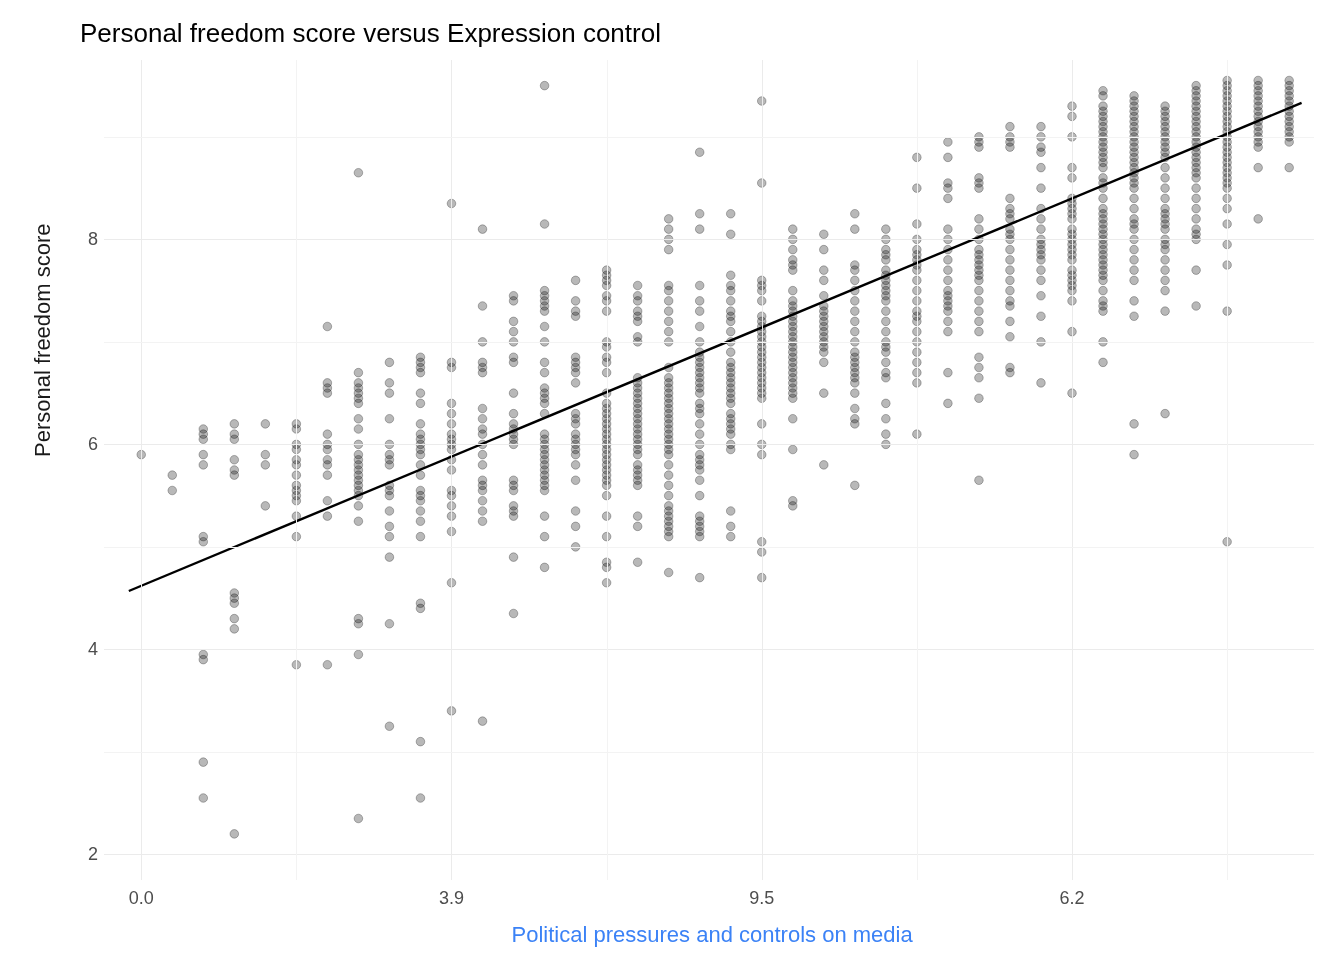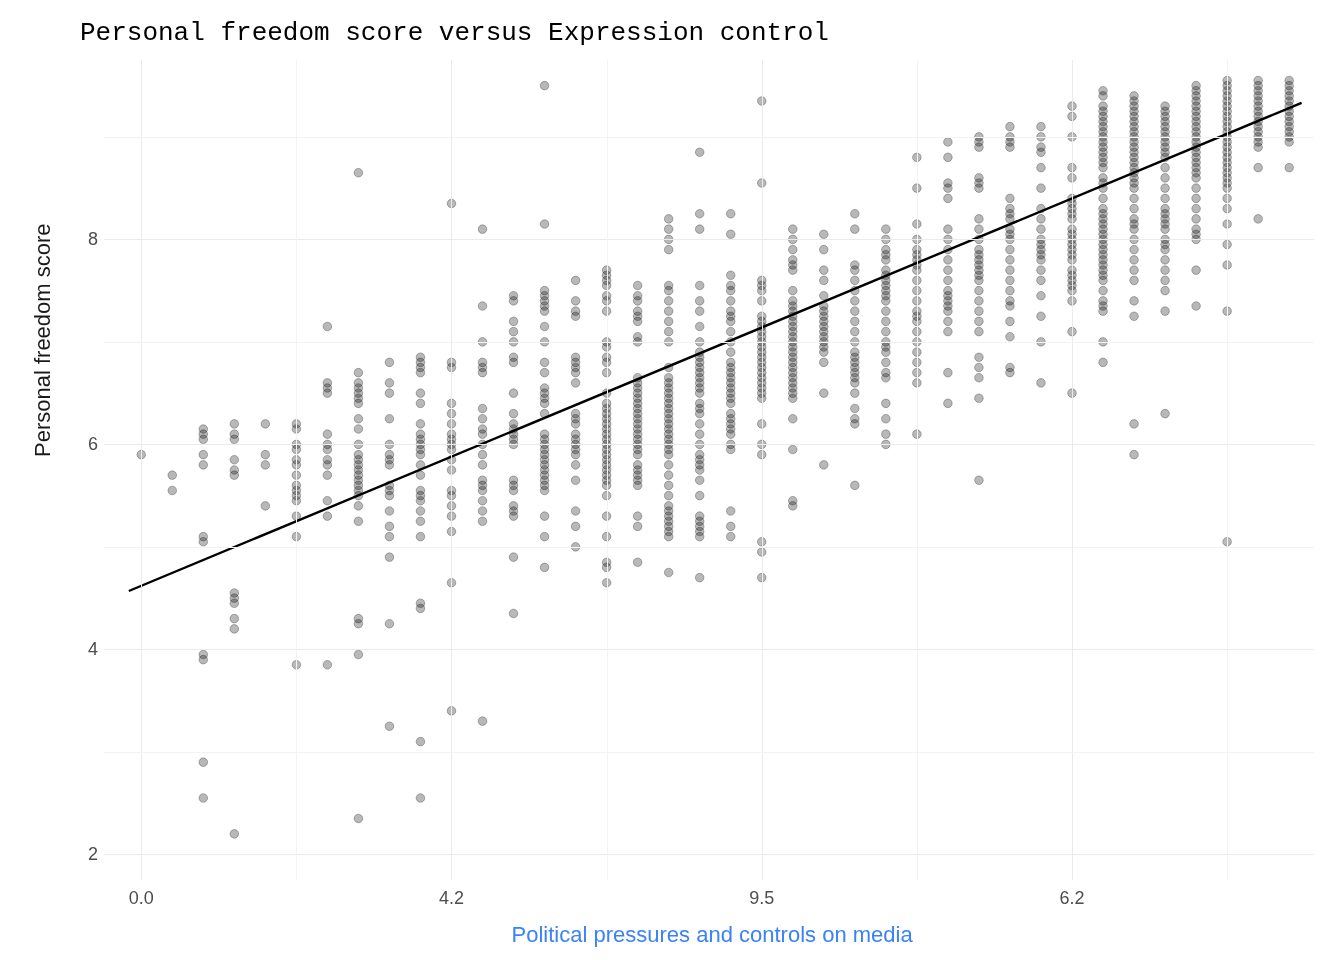--- a/index.html
+++ b/index.html
@@ -16,21 +16,20 @@
     width: 1344px;
     height: 960px;
     box-sizing: border-box;
   }
   .chart-title {
     position: absolute;
     left: 80px;
     top: 18px;
     font-size: 26px;
     color: #000;
-    font-family: Liberation Mono, monospace;
   }
   .plot-area {
     position: absolute;
     left: 104px;
     top: 60px;
     width: 1210px;
     height: 820px;
     background: #ffffff;
   }
   .grid-line-v, .grid-line-h {
@@ -977,20 +976,20 @@
       <div class="grid-line-v grid-line-minor" style="left: 812.872px;"></div>
       <div class="grid-line-v grid-line-minor" style="left: 1123.13px;"></div>
       <div class="grid-line-h grid-line-minor" style="top: 691.875px;"></div>
       <div class="grid-line-h grid-line-minor" style="top: 486.875px;"></div>
       <div class="grid-line-h grid-line-minor" style="top: 281.875px;"></div>
       <div class="grid-line-h grid-line-minor" style="top: 76.875px;"></div>
     </div>
 
   <div class="x-axis-title">Political pressures and controls on media</div>
 <div class="x-tick-label" style="left: 141.231px; top: 888px;">0.0</div>
-    <div class="x-tick-label" style="left: 451.487px; top: 888px;">4.2</div>
+    <div class="x-tick-label" style="left: 451.487px; top: 888px;">3.9</div>
     <div class="x-tick-label" style="left: 761.744px; top: 888px;">9.5</div>
     <div class="x-tick-label" style="left: 1072px; top: 888px;">6.2</div>
     <div class="y-tick-label" style="left: 92px; transform: translate(-100%, -50%); top: 854.375px;">2</div>
     <div class="y-tick-label" style="left: 92px; transform: translate(-100%, -50%); top: 649.375px;">4</div>
     <div class="y-tick-label" style="left: 92px; transform: translate(-100%, -50%); top: 444.375px;">6</div>
     <div class="y-tick-label" style="left: 92px; transform: translate(-100%, -50%); top: 239.375px;">8</div>
   </div>
 
 </body></html>

